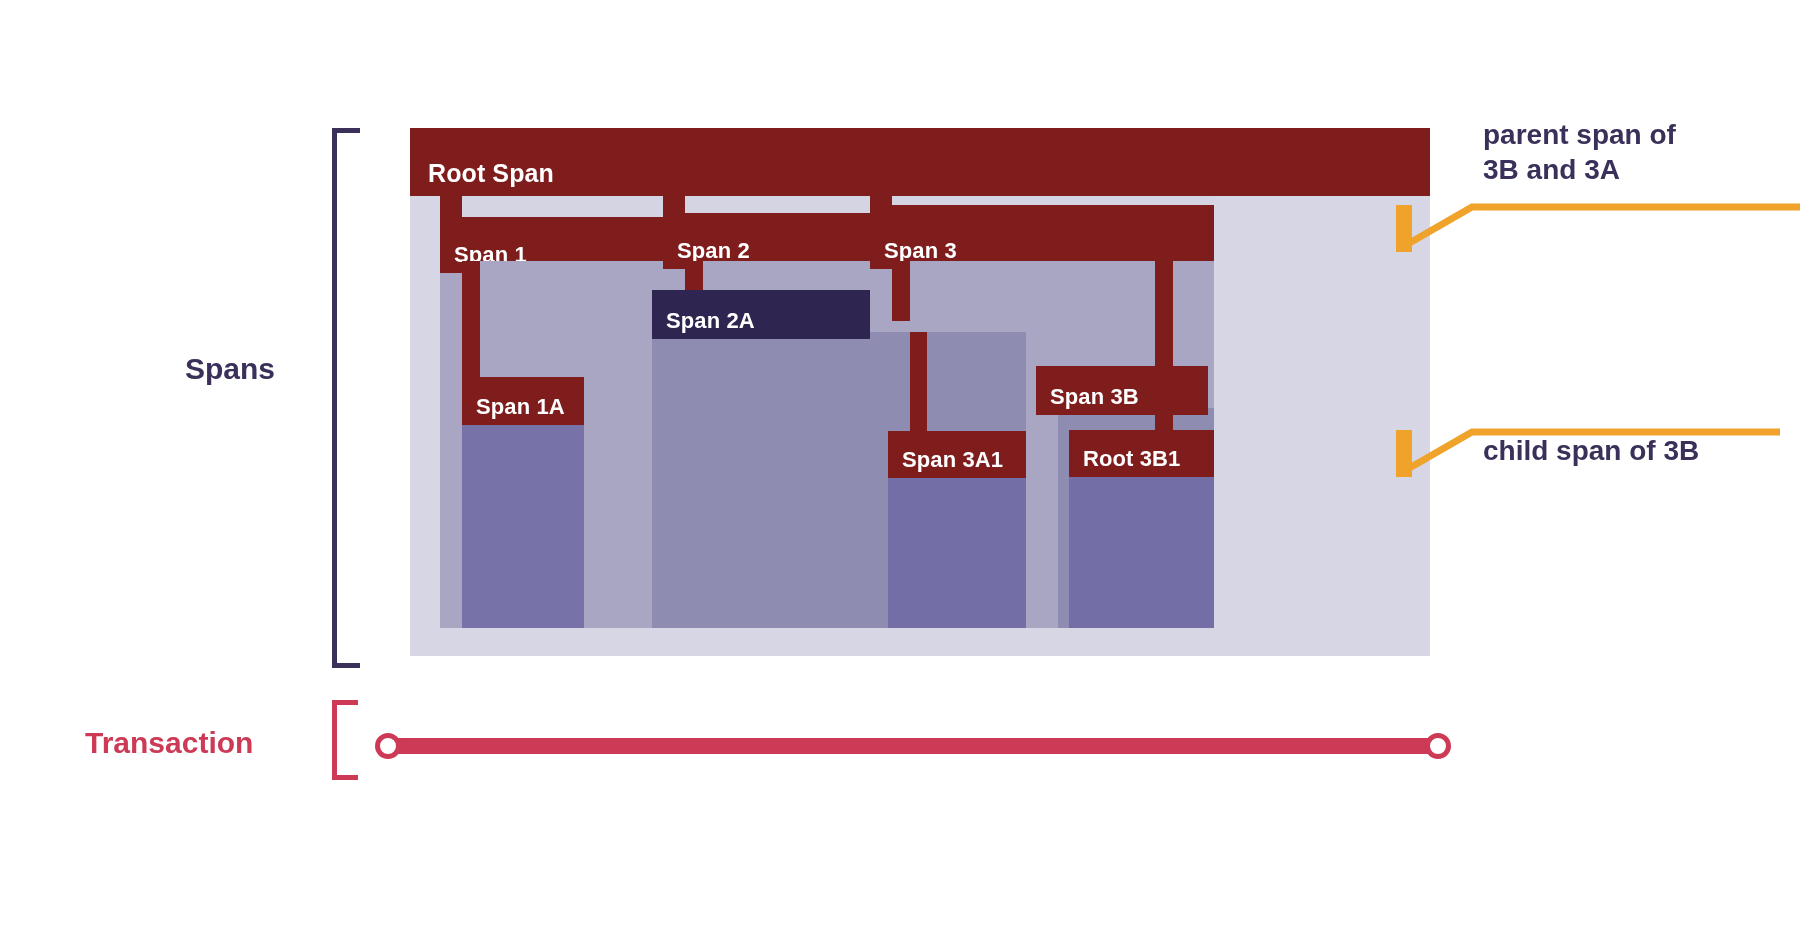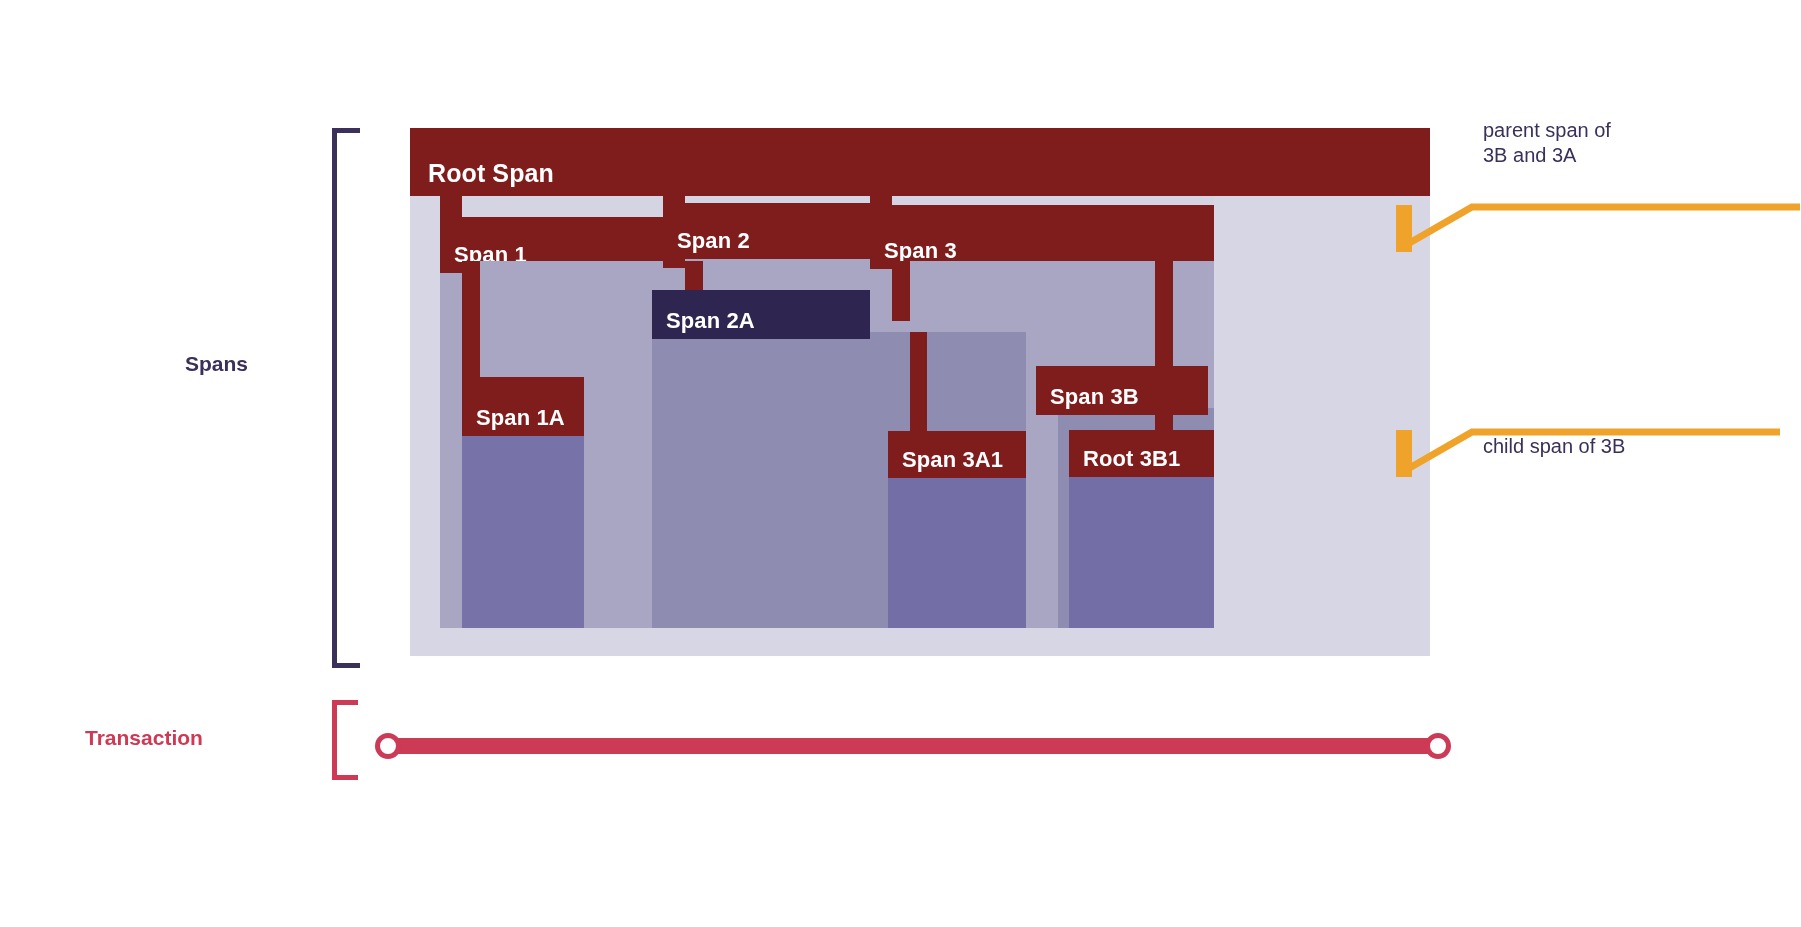--- a/index.html
+++ b/index.html
@@ -34,37 +34,37 @@
     font-weight:bold;
     letter-spacing:.1px;
     white-space:nowrap;
     line-height:1;
   }
   .barlabel.big{font-size:25px;bottom:10px;left:18px;}
 
   
   .side-label{
     position:absolute;
-    font-size:21px;
+    font-size:30px;
     font-weight:bold;
     color:#3a3059;
     white-space:nowrap;
   }
   .side-label.red{color:#cc3a55;}
 
   
   .bracket{position:absolute;}
   .bracket span{position:absolute;background:#3a3059;}
   .bracket.red span{background:#cc3a55;}
 
   
   .callout-text{
     position:absolute;
-    font-size:20px;
-    font-weight:normal;
+    font-size:28px;
+    font-weight:bold;
     color:#3a3059;
     line-height:1.24;
     white-space:pre-line;
   }
   .gold-marker{
     position:absolute;
     background:#f0a32a;
   }
   .gold-line{position:absolute;}
 
@@ -106,28 +106,28 @@
   <div class="abs c-dark" style="left:440px;top:205px;width:275px;height:56px;margin-top:12px;">
     <div class="barlabel">Span 1</div>
   </div>
 
   <div class="abs c-block" style="left:462px;top:261px;width:253px;height:367px;"></div>
 
   <div class="abs c-dark" style="left:462px;top:261px;width:18px;height:150px;"></div>
 
   <div class="abs c-block3" style="left:462px;top:411px;width:122px;height:217px;opacity:.85;"></div>
 
-  <div class="abs c-dark" style="left:462px;top:377px;width:122px;height:59px;text-align:right;">
+  <div class="abs c-dark" style="left:462px;top:377px;width:122px;height:48px;text-align:right;">
     <div class="barlabel">Span 1A</div>
   </div>
 
   <div class="abs c-track" style="left:663px;top:196px;width:240px;height:432px;"></div>
   <div class="abs c-block" style="left:663px;top:238px;width:240px;height:390px;"></div>
   <div class="abs c-dark" style="left:663px;top:196px;width:22px;height:72px;"></div>
-  <div class="abs c-dark" style="left:663px;top:203px;width:240px;height:56px;">
+  <div class="abs c-dark" style="left:663px;top:213px;width:240px;height:56px;">
     <div class="barlabel">Span 2</div>
   </div>
   <div class="abs c-block" style="left:685px;top:261px;width:218px;height:367px;"></div>
   <div class="abs c-dark" style="left:685px;top:261px;width:18px;height:60px;"></div>
   <div class="abs c-block2" style="left:652px;top:332px;width:251px;height:296px;"></div>
   <div class="abs c-darker" style="left:652px;top:290px;width:251px;height:49px;">
     <div class="barlabel">Span 2A</div>
   </div>
 
   <div class="abs c-track" style="left:870px;top:196px;width:344px;height:432px;"></div>

